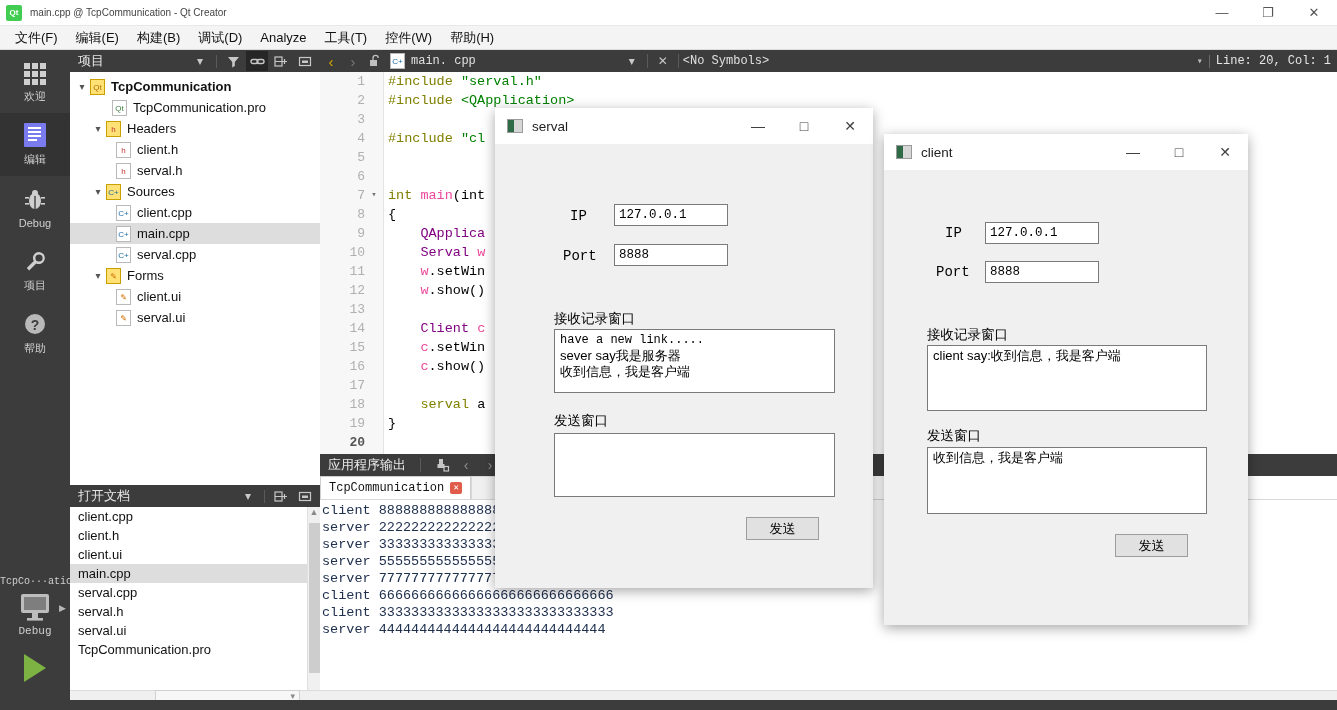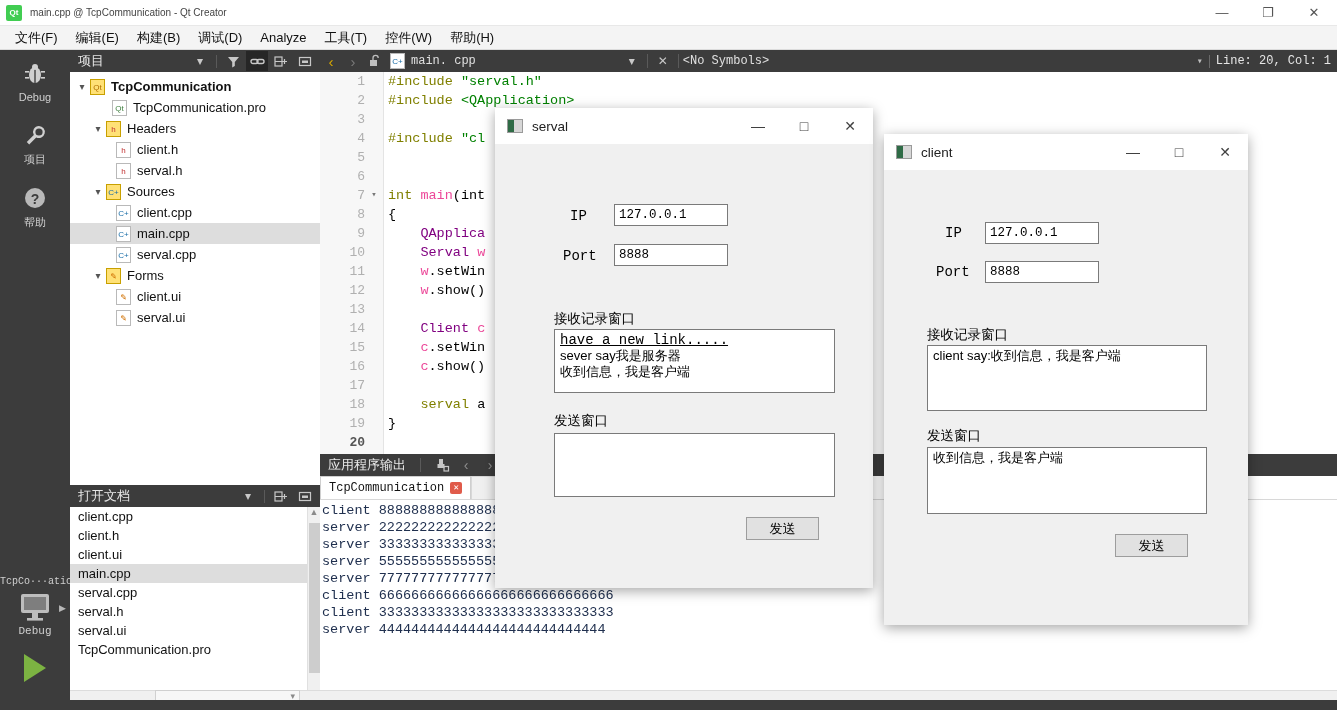--- a/index.html
+++ b/index.html
@@ -174,21 +174,21 @@
   .qwin .tbar .qb { width:46px; height:36px; display:flex; align-items:center; justify-content:center;
                     color:#404040; font-size:14px; }
   .qwin .body { position:relative; }
   .qlabel { position:absolute; font-family:"Liberation Mono", monospace; font-size:14px; color:#000; }
   .qlabel.cn { font-family:"Liberation Sans", sans-serif; font-size:13.5px; }
   .qinput { position:absolute; background:#fff; border:1px solid #7a7a7a;
             font-family:"Liberation Mono", monospace; font-size:12.5px; color:#000;
             padding:2px 4px; display:flex; align-items:center; }
   .qtext { position:absolute; background:#fff; border:1px solid #7a7a7a;
            font-size:13px; color:#000; padding:2px 5px; line-height:16px; overflow:hidden; }
-  .qtext .mono { font-family:"Liberation Mono", monospace; font-size:14px;text-decoration:underline; }
+  .qtext .mono { font-family:"Liberation Mono", monospace; font-size:12px; }
   .qtext .cn { font-family:"Liberation Sans", sans-serif; font-size:13px; }
   .qbtn { position:absolute; background:#e1e1e1; border:1px solid #9d9d9d;
           display:flex; align-items:center; justify-content:center;
           font-size:13px; color:#000; font-family:"Liberation Sans", sans-serif; }
 
   svg { display:block; }
 </style>
 </head>
 <body>
 
@@ -208,21 +208,46 @@
   <div class="menu-item">构建(B)</div>
   <div class="menu-item">调试(D)</div>
   <div class="menu-item">Analyze</div>
   <div class="menu-item">工具(T)</div>
   <div class="menu-item">控件(W)</div>
   <div class="menu-item">帮助(H)</div>
 </div>
 
 <div id="modebar">
 
-
+  <div class="mode-btn">
+    <div class="mode-glyph g-grid">
+      <i style="left:2px;top:4px"></i>
+        <i style="left:10px;top:4px"></i>
+        <i style="left:18px;top:4px"></i>
+      <i style="left:2px;top:12px"></i>
+        <i style="left:10px;top:12px"></i>
+        <i style="left:18px;top:12px"></i>
+      <i style="left:2px;top:20px"></i>
+        <i style="left:10px;top:20px"></i>
+        <i style="left:18px;top:20px"></i>
+    </div>
+    <div class="mlabel">欢迎</div>
+  </div>
+
+  <div class="mode-btn active">
+    <div class="mode-glyph" style="display:flex;align-items:center;justify-content:center;">
+      <div class="g-edit" style="position:relative;">
+        <b style="top:4px;width:13px"></b>
+          <b style="top:8px;width:13px"></b>
+        <b style="top:12px;width:13px"></b>
+          <b style="top:16px;width:9px"></b>
+      </div>
+    </div>
+    <div class="mlabel">编辑</div>
+  </div>
 
 
   <div class="mode-btn">
     <div class="mode-glyph">
       <svg width="26" height="26" viewBox="0 0 26 26">
         <ellipse cx="13" cy="14" rx="6" ry="8" fill="#cfcfcf"></ellipse>
         <rect x="12" y="6" width="2" height="16" fill="#6a6a6a"></rect>
         <circle cx="13" cy="6" r="3" fill="#cfcfcf"></circle>
         <rect x="3" y="10" width="4" height="1.6" fill="#cfcfcf"></rect>
         <rect x="19" y="10" width="4" height="1.6" fill="#cfcfcf"></rect>

